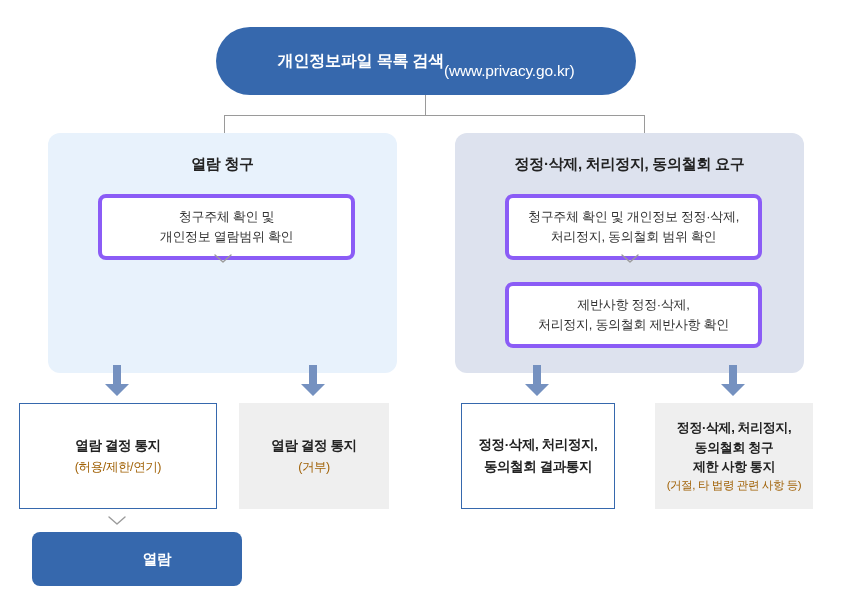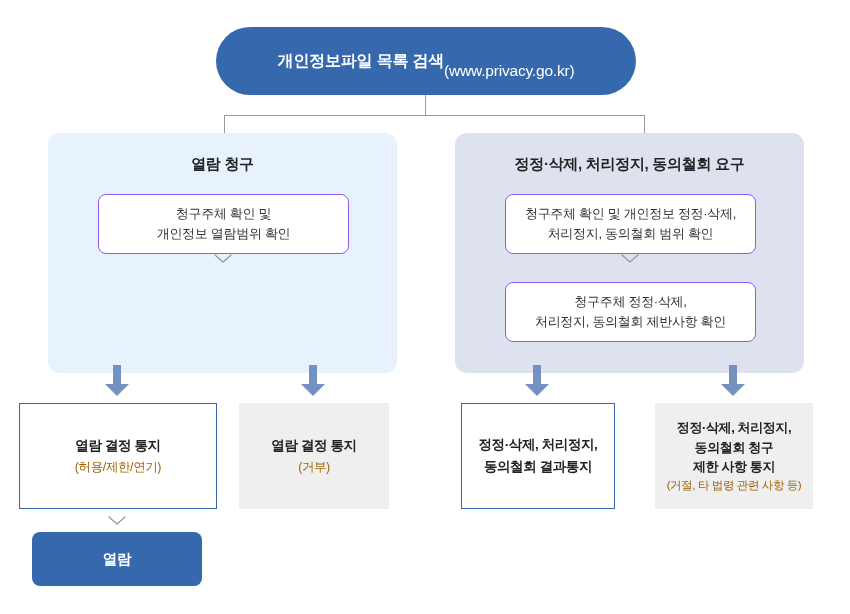--- a/index.html
+++ b/index.html
@@ -106,21 +106,21 @@
     font-weight: bold;
     color: #222222;
     letter-spacing: -0.3px;
     margin-top: 22px;
   }
 
   
   .step-box {
     position: absolute;
     background: #ffffff;
-    border: 1px solid #8b5cf6;
+    border: 4px solid #8b5cf6;
     border-radius: 8px;
     display: flex;
     align-items: center;
     justify-content: center;
     text-align: center;
     font-size: 13px;
     line-height: 1.55;
     letter-spacing: -0.3px;
     color: #333333;
   }
@@ -206,20 +206,21 @@
     height: 54px;
     background: #3668ad;
     border-radius: 8px;
     display: flex;
     align-items: center;
     justify-content: center;
     color: #ffffff;
     font-size: 14.5px;
     font-weight: bold;
     letter-spacing: -0.3px;
+    padding-left: 40px;
   }
 </style>
 </head>
 <body>
 
 <div id="stage">
 
   <div class="header-btn">
     <div class="line1">개인정보파일 목록 검색</div>
     <div class="line2">(www.privacy.go.kr)</div>
@@ -259,21 +260,21 @@
     </div>
 
     <div class="chevron">
       <svg width="18" height="10" viewBox="0 0 18 10">
         <path d="M1 1 L9 8 L17 1" fill="none" stroke="#9b9b9b" stroke-width="1.4" stroke-linecap="round" stroke-linejoin="round"></path>
       </svg>
     </div>
 
     <div class="step-box s2">
       <div>
-        <div>청구주체 정정·삭제,</div>
+        <div>제반사항 정정·삭제,</div>
         <div>처리정지, 동의철회 제반사항 확인</div>
       </div>
     </div>
   </div>
 
   <div class="fat-arrow" style="left:104px;">
     <svg width="26" height="32" viewBox="0 0 26 32">
       <path d="M9 0 H17 V19 H25 L13 31 L1 19 H9 Z" fill="#7591c0"></path>
     </svg>
   </div>

